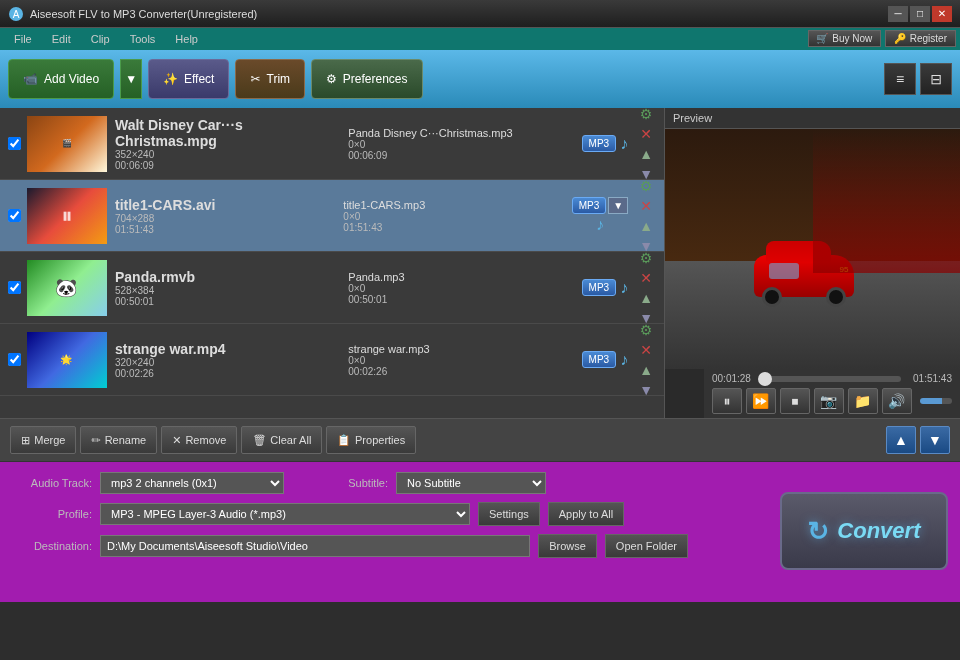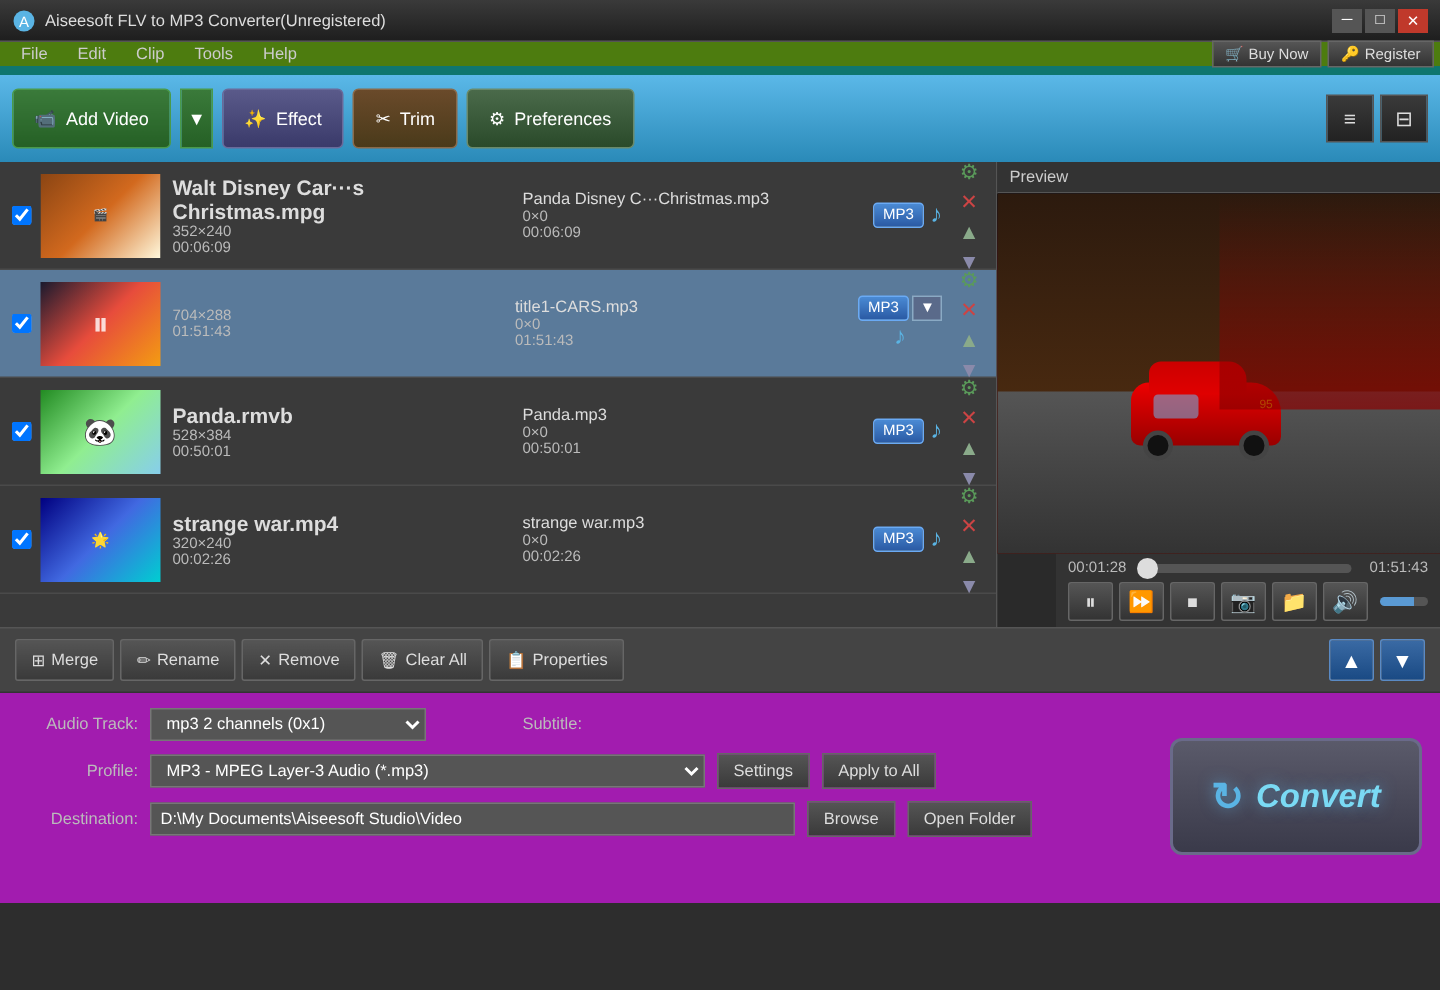--- a/index.html
+++ b/index.html
@@ -21,26 +21,26 @@
     .win-btn {
       width: 20px; height: 16px; border: none; cursor: pointer; font-size: 10px;
       display: flex; align-items: center; justify-content: center;
     }
     .win-btn.min { background: #555; color: #fff; }
     .win-btn.max { background: #555; color: #fff; }
     .win-btn.close { background: #c0392b; color: #fff; }
 
     
     #menubar {
-      background: #4d7c0f;
+      background: #0f766e;
       height: 22px;
       display: flex;
       align-items: center;
       padding: 0 4px;
-      border-bottom: 6px solid #0f766e;
+      border-bottom: 1px solid #0f766e;
     }
     .menu-item {
       padding: 2px 10px;
       color: #ccc;
       font-size: 11px;
       cursor: pointer;
     }
     .buy-register {
       margin-left: auto;
       display: flex;
@@ -449,20 +449,21 @@
         <button class="fa-btn fa-down">▼</button>
       </div>
     </div>
 
     <div class="file-row selected">
       <input type="checkbox" class="file-check" checked="" style="">
       <div class="file-thumb" style="background:linear-gradient(135deg,#1a1a2e,#e74c3c,#f39c12);position:relative;">
         <div style="position:absolute;top:50%;left:50%;transform:translate(-50%,-50%);font-size:22px;color:rgba(255,255,255,0.8);">⏸</div>
       </div>
       <div class="file-info">
+        <div class="file-name">title1-CARS.avi</div>
         <div class="file-size">704×288</div>
         <div class="file-duration">01:51:43</div>
       </div>
       <div class="file-output">
         <div class="file-out-name">title1-CARS.mp3</div>
         <div class="file-out-size">0×0</div>
         <div class="file-out-dur">01:51:43</div>
       </div>
       <div class="file-format">
         <div style="display:flex;flex-direction:column;align-items:center;gap:2px;">
@@ -605,20 +606,23 @@
 <div id="bottom-section">
   <div id="settings-left">
 
     <div class="settings-row">
       <span class="settings-label">Audio Track:</span>
       <select class="settings-select" style="width:184px;">
         <option>mp3 2 channels (0x1)</option>
       </select>
       <span style="width:8px;"></span>
       <span class="settings-label">Subtitle:</span>
+      <select class="settings-select" style="width:150px;">
+        <option>No Subtitle</option>
+      </select>
     </div>
 
     <div class="settings-row">
       <span class="settings-label">Profile:</span>
       <select class="settings-select" style="flex:1;max-width:370px;">
         <option>MP3 - MPEG Layer-3 Audio (*.mp3)</option>
       </select>
       <button class="settings-btn">Settings</button>
       <button class="settings-btn">Apply to All</button>
     </div>

